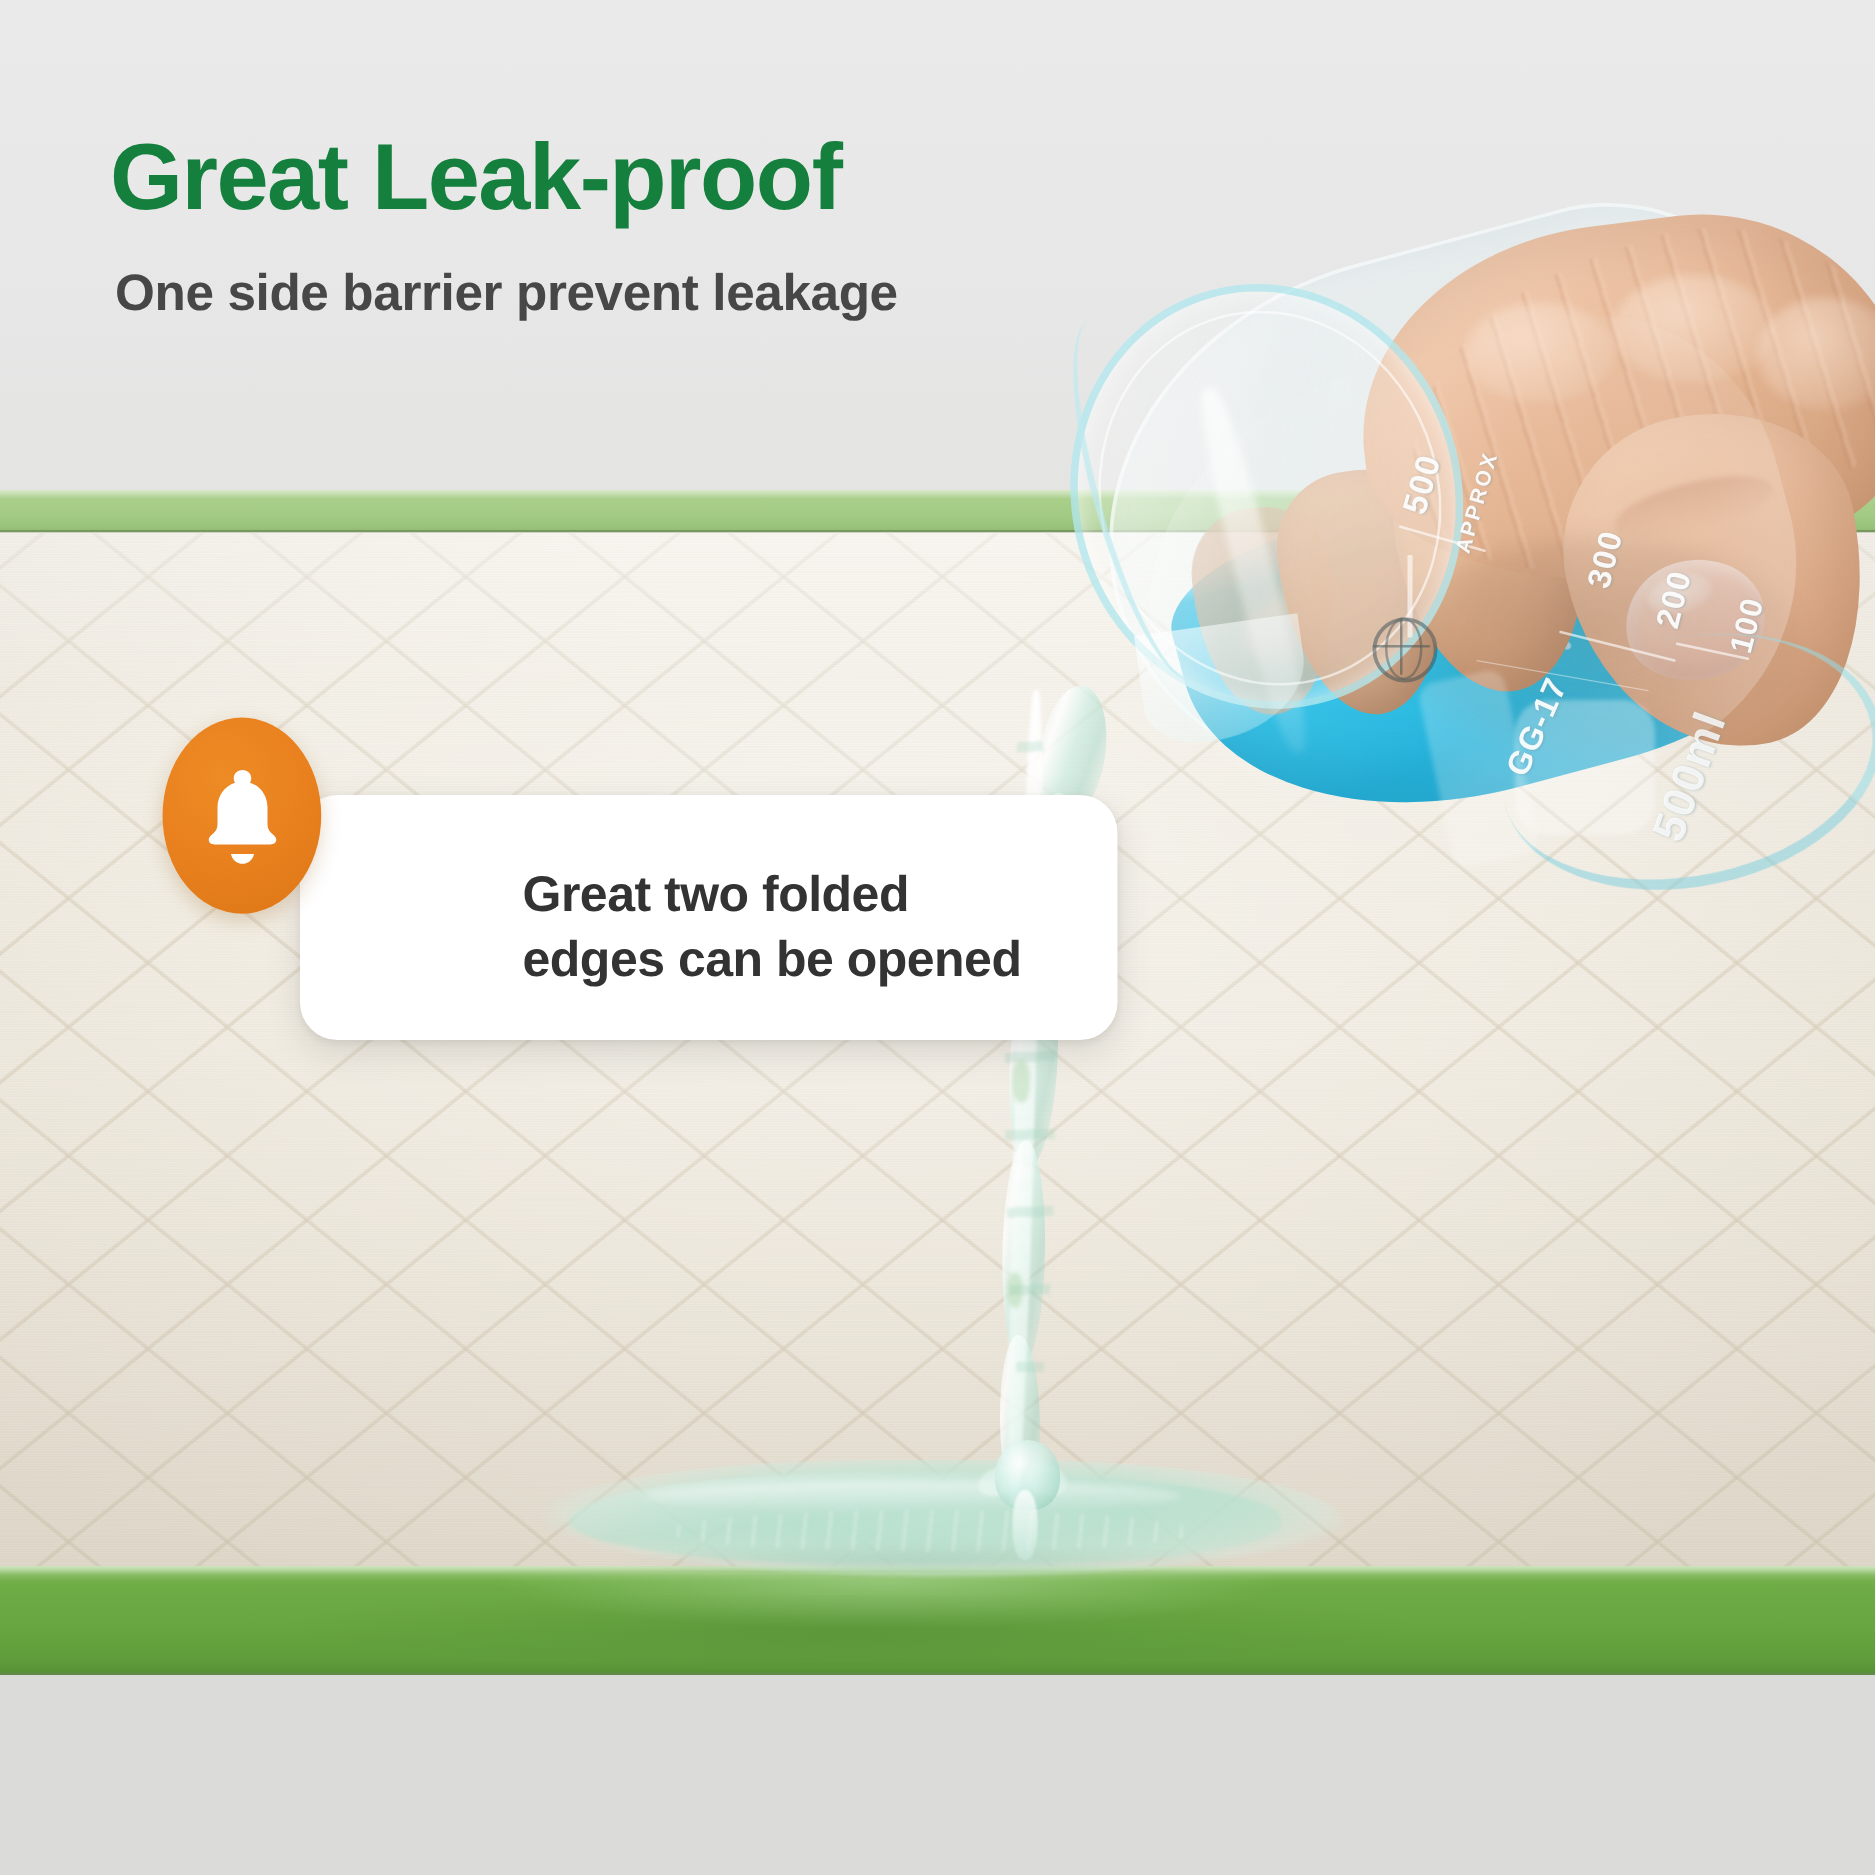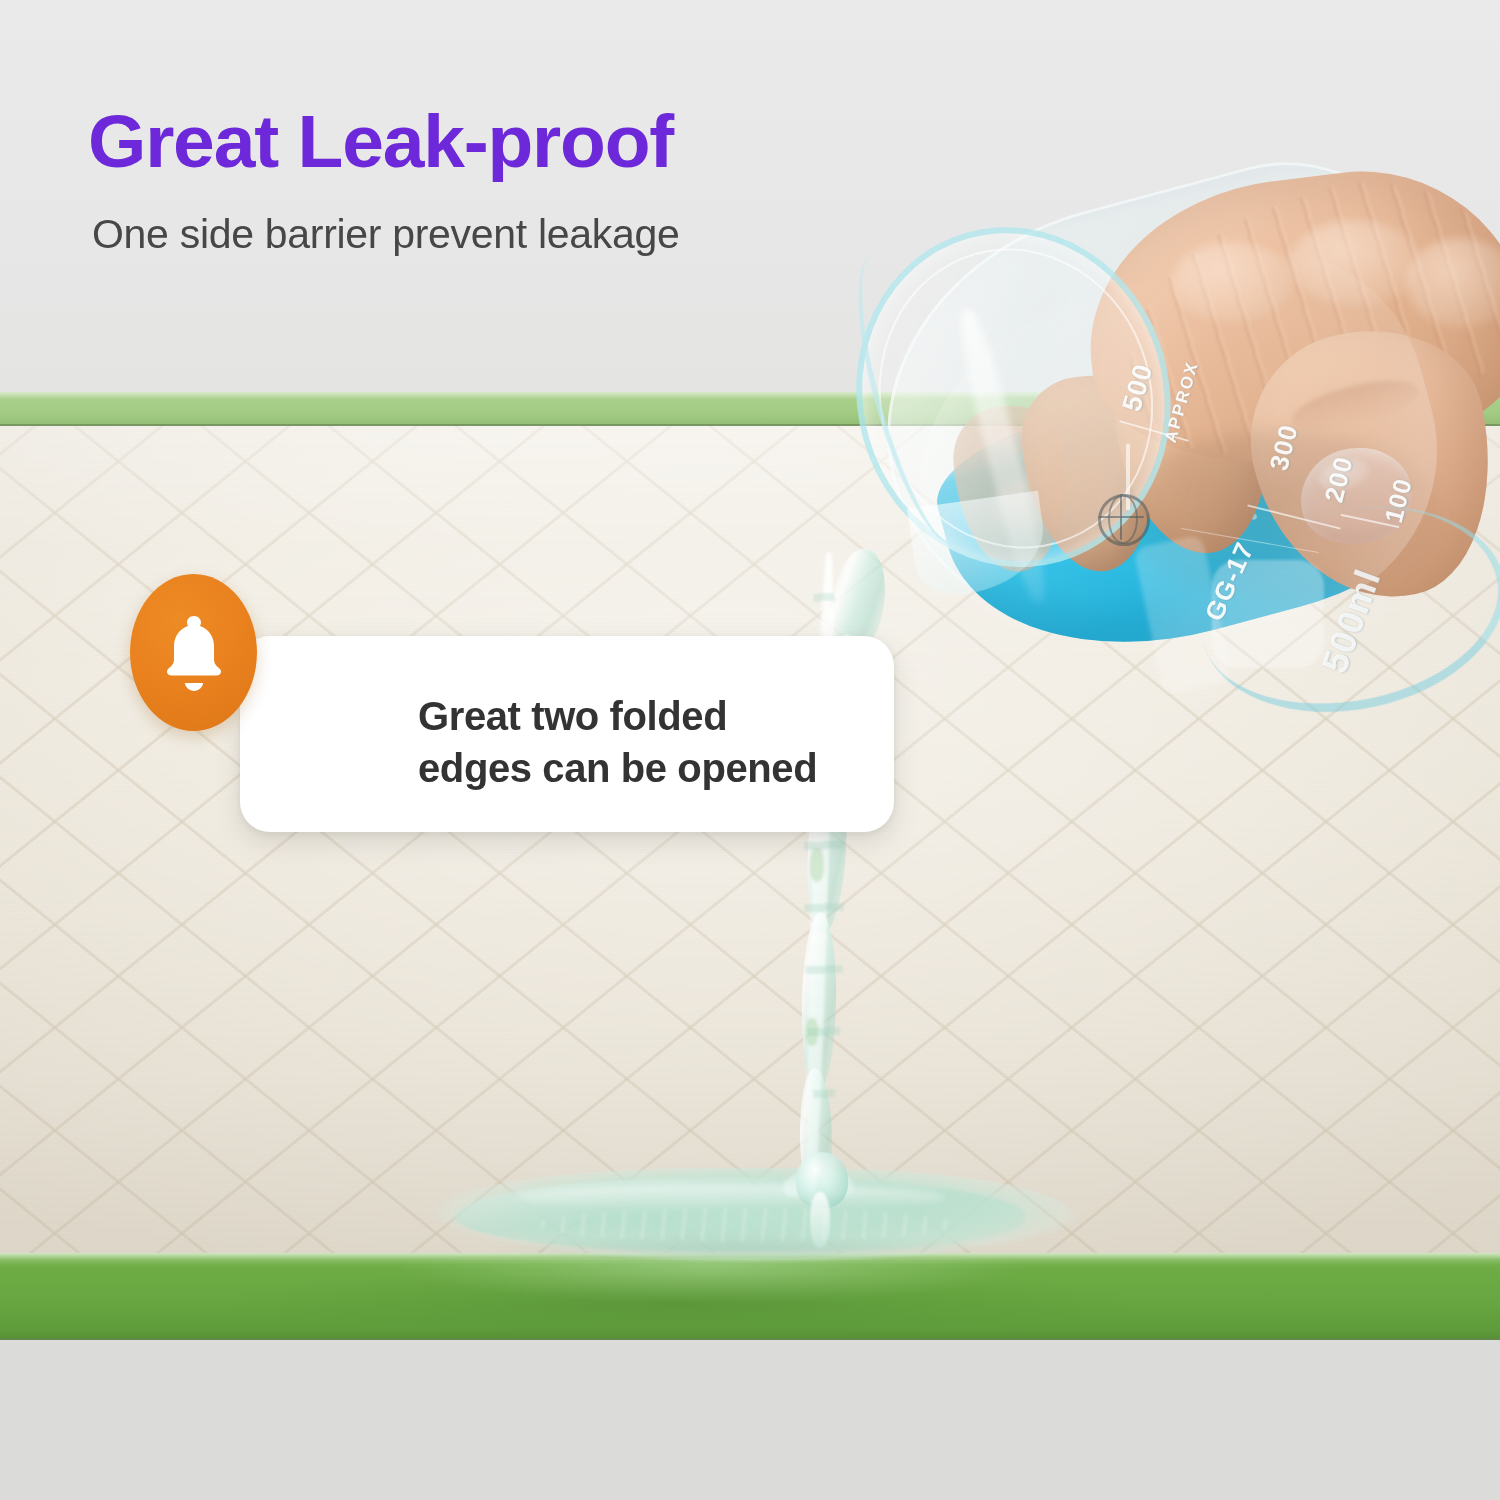--- a/index.html
+++ b/index.html
@@ -701,30 +701,30 @@
     transform: rotate(-12deg);
     filter: blur(0.6px);
   }
 
   
   .headline {
     position: absolute;
     left: 88px; top: 104px;
     font-size: 75px;
     font-weight: bold;
-    color: #6d28d9;
+    color: #15803d;
     letter-spacing: -1.2px;
     line-height: 1;
     white-space: nowrap;
   }
   .subhead {
     position: absolute;
     left: 92px; top: 214px;
     font-size: 41px;
-    font-weight: normal;
+    font-weight: bold;
     color: #474747;
     letter-spacing: -0.3px;
     line-height: 1;
     white-space: nowrap;
   }
 
   
   .callout {
     position: absolute;
     left: 130px; top: 574px;

